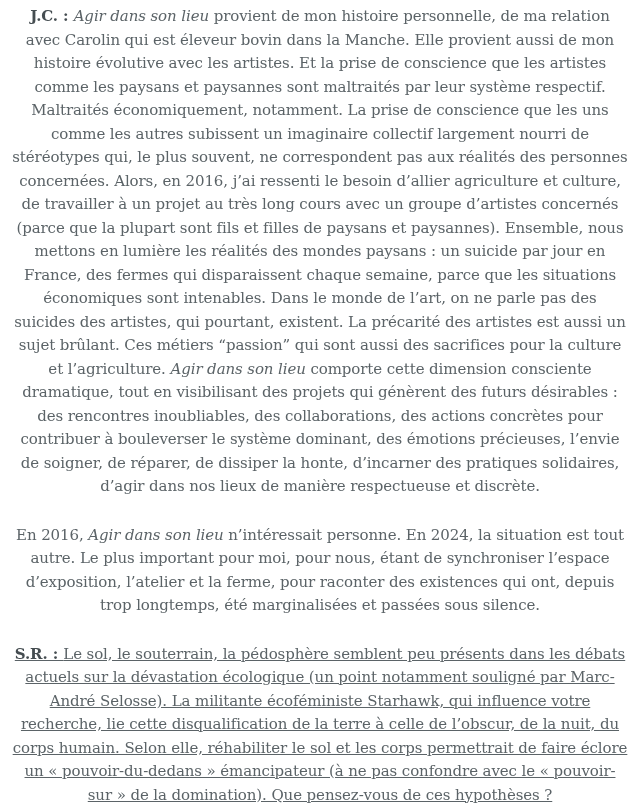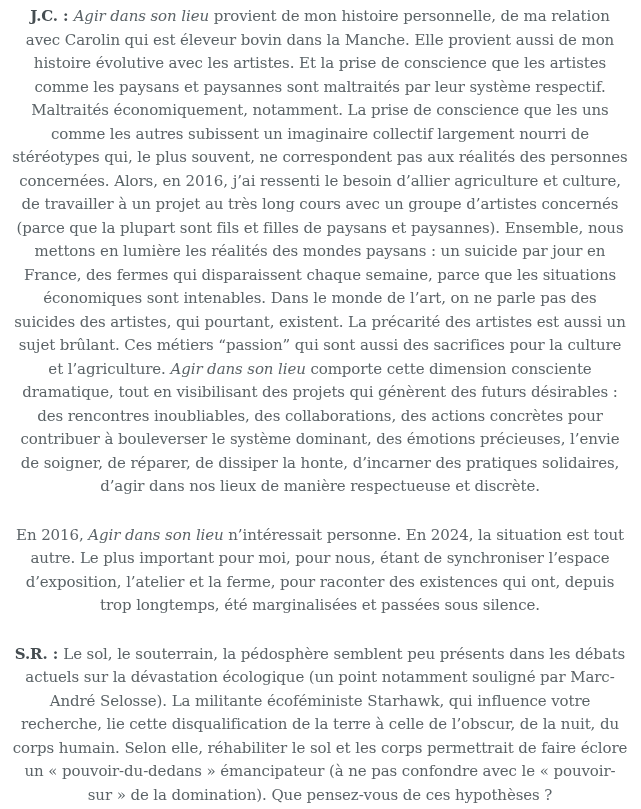--- a/index.html
+++ b/index.html
@@ -23,20 +23,21 @@
     font-family: "DejaVu Serif", "Liberation Serif", serif;
     font-size: 15px;
     line-height: 23.5px;
     color: var(--text);
     margin: 0 0 25px 0;
     text-align: center;
     letter-spacing: -0.1px;
   }
   article[data-name="interview-transcript"] p:last-child {
     margin-bottom: 7px;
+    text-decoration: underline;
   }
   .run-bold {
     font-weight: 700;
     color: var(--speaker);
   }
   .run-italic {
     font-style: italic;
   }
 </style>
 </head>

